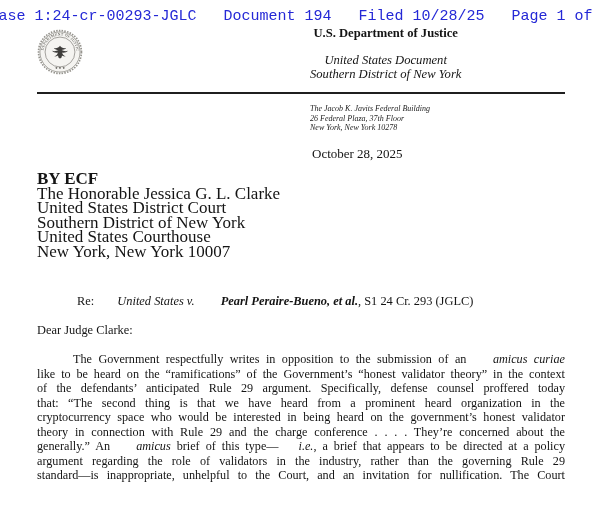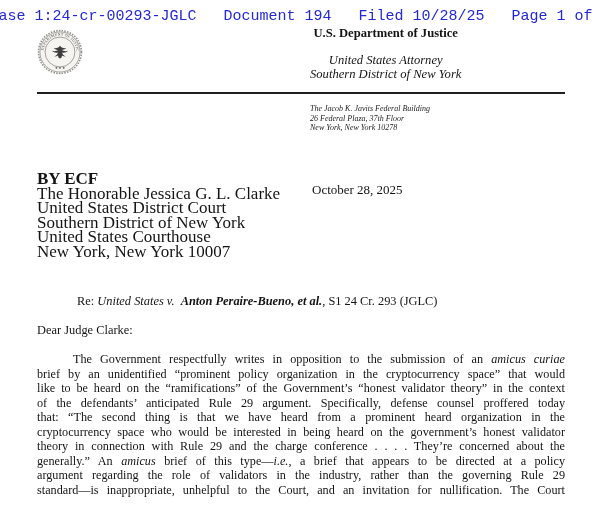--- a/index.html
+++ b/index.html
@@ -1,20 +1,20 @@
 <!DOCTYPE html>
 <html><head>
 <meta charset="utf-8">
 <style>
   html,body { margin:0; padding:0; background:#ffffff; }
   .page {
     position:relative; width:600px; height:519px; background:#ffffff;
     font-family:"Liberation Serif", serif; color:#141414; overflow:hidden;
   }
-  .i { font-style:italic; }
+  .i { font-style:italic;margin-left:20px; }
   .b { font-weight:bold; }
 
   .pacer {
     position:absolute; top:8px; left:0; right:0;
     display:flex; justify-content:center; gap:27px;
     font-family:Liberation Mono, monospace; font-size:15px;
     white-space:nowrap;
   }
 
   .seal { position:absolute; left:37px; top:29px; width:46px; height:46px; }
@@ -23,21 +23,21 @@
   .dept .agency { font-weight:bold; margin-bottom:13px; }
   .dept .ital { font-style:italic; }
 
   .rule { position:absolute; left:37px; top:92px; width:528px; height:1.5px; background:#1f1f1f; }
 
   .addr {
     position:absolute; left:310px; top:104px;
     font-size:8px; font-style:italic; line-height:9.7px; color:#222;
   }
 
-  .date { position:absolute; left:312px; top:146px; font-size:13px;margin-top:36px; }
+  .date { position:absolute; left:312px; top:146px; font-size:13px; }
 
   .recipient { position:absolute; left:37px; top:172px; font-size:17px; line-height:14.55px; }
   .delivery { font-weight:bold; }
 
   .re { position:absolute; left:77px; top:294px; font-size:12.4px; }
 
   .salutation { position:absolute; left:37px; top:323px; font-size:12.4px; }
 
   .body-par {
     position:absolute; left:37px; top:352px; width:528px;
@@ -70,21 +70,21 @@
         <textPath href="#sealArc" startOffset="3%">DEPARTMENT OF JUSTICE</textPath>
       </text>
       <path d="M30 22c-1.5 2.5-4.5 3.4-8 2.8 1.8 2 4 2.7 6 2.6-2.4 1.6-5.6 1.9-8.6 1 2.2 2.3 5.4 3 8 2.3-.8 2.4-2.4 4.2-4.8 5.2 3.2.1 5.8-1.4 7.4-3.3 1.6 1.9 4.2 3.4 7.4 3.3-2.4-1-4-2.8-4.8-5.2 2.6.7 5.8 0 8-2.3-3 .9-6.2.6-8.6-1 2-.1 4.2-.6 6-2.6-3.5.6-6.5-.3-8-2.8z" fill="#3f3e3c"></path>
       <ellipse cx="30" cy="33.5" rx="2.6" ry="4.8" fill="#3f3e3c"></ellipse>
       <text x="30" y="52" font-size="4.2" fill="#45443f" text-anchor="middle" font-family="Liberation Serif, serif">★ ★ ★</text>
     </svg>
   </div>
 
   <div class="dept">
     <div class="agency">U.S. Department of Justice</div>
-    <div class="ital">United States Attorney</div>
+    <div class="ital">United States Document</div>
     <div class="ital">Southern District of New York</div>
   </div>
 
   <div class="rule"></div>
 
   <div class="addr">
     <div>The Jacob K. Javits Federal Building</div>
     <div>26 Federal Plaza, 37th Floor</div>
     <div>New York, New York 10278</div>
   </div>
@@ -93,27 +93,26 @@
 
   <div class="recipient">
     <div class="delivery">BY ECF</div>
     <div>The Honorable Jessica G. L. Clarke</div>
     <div>United States District Court</div>
     <div>Southern District of New York</div>
     <div>United States Courthouse</div>
     <div>New York, New York 10007</div>
   </div>
 
-  <div class="re"><span>Re: </span><span class="i">United States v.&nbsp; </span><span class="i b">Anton Peraire-Bueno, et al.</span><span>, S1 24 Cr. 293 (JGLC)</span></div>
+  <div class="re"><span>Re: </span><span class="i">United States v.&nbsp; </span><span class="i b">Pearl Peraire-Bueno, et al.</span><span>, S1 24 Cr. 293 (JGLC)</span></div>
 
   <div class="salutation">Dear Judge Clarke:</div>
 
   <div class="body-par">
       <div class="bline first"><span>The Government respectfully writes in opposition to the submission of an </span><span class="i">amicus curiae</span></div>
-      <div class="bline"><span>brief by an unidentified “prominent policy organization in the cryptocurrency space” that would</span></div>
       <div class="bline"><span>like to be heard on the “ramifications” of the Government’s “honest validator theory” in the context</span></div>
       <div class="bline"><span>of the defendants’ anticipated Rule 29 argument.  Specifically, defense counsel proffered today</span></div>
       <div class="bline"><span>that: “The second thing is that we have heard from a prominent heard organization in the</span></div>
       <div class="bline"><span>cryptocurrency space who would be interested in being heard on the government’s honest validator</span></div>
       <div class="bline"><span>theory in connection with Rule 29 and the charge conference . . . .  They’re concerned about the</span></div>
       <div class="bline"><span>generally.”  An </span><span class="i">amicus</span><span> brief of this type—</span><span class="i">i.e.</span><span>, a brief that appears to be directed at a policy</span></div>
       <div class="bline"><span>argument regarding the role of validators in the industry, rather than the governing Rule 29</span></div>
       <div class="bline"><span>standard—is inappropriate, unhelpful to the Court, and an invitation for nullification.  The Court</span></div>
     </div>
 

